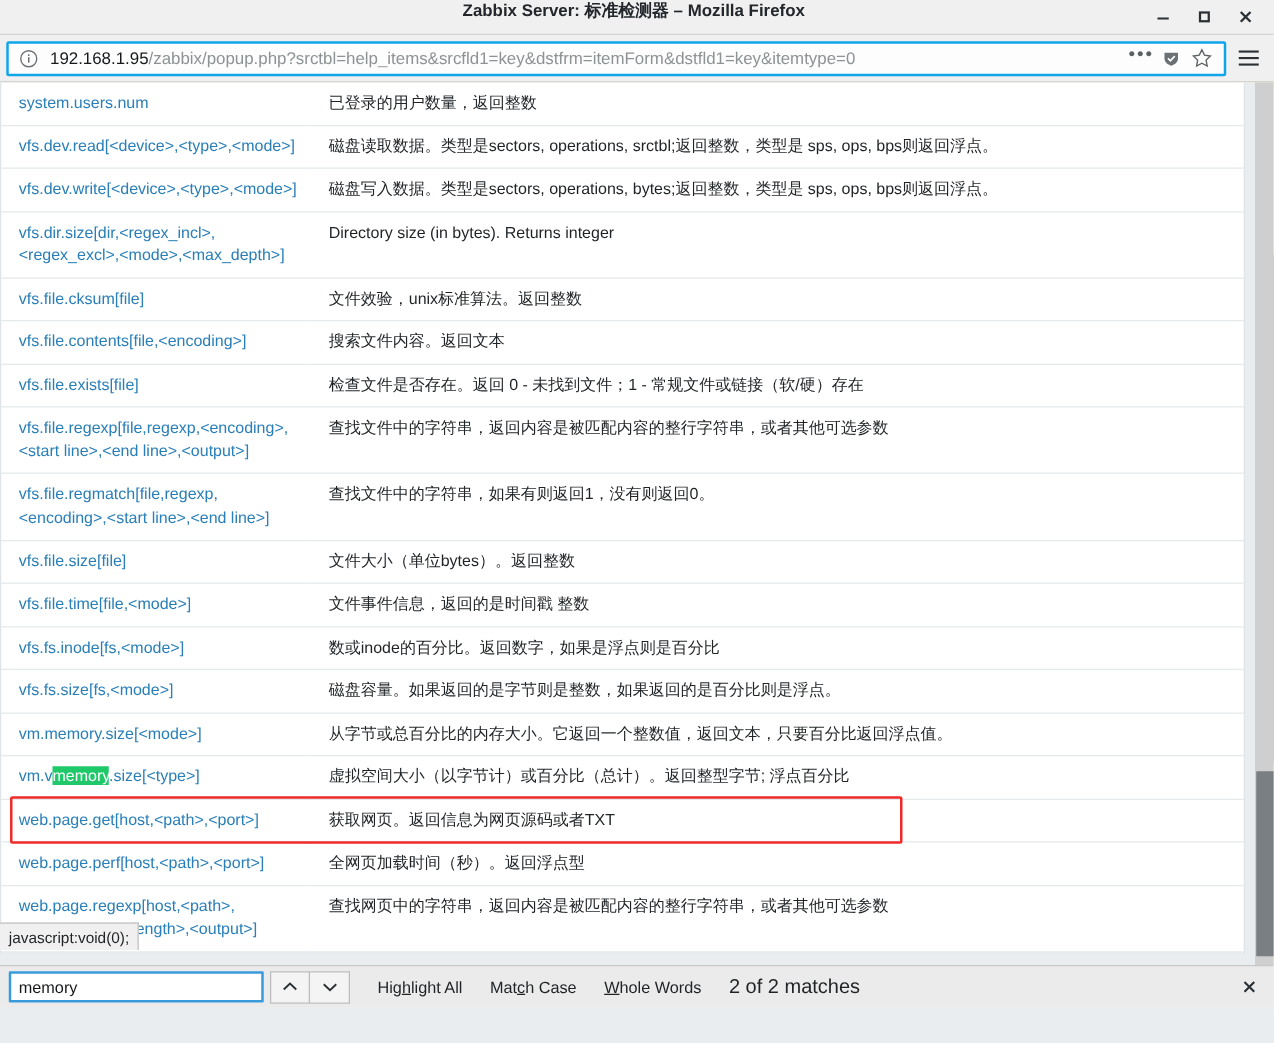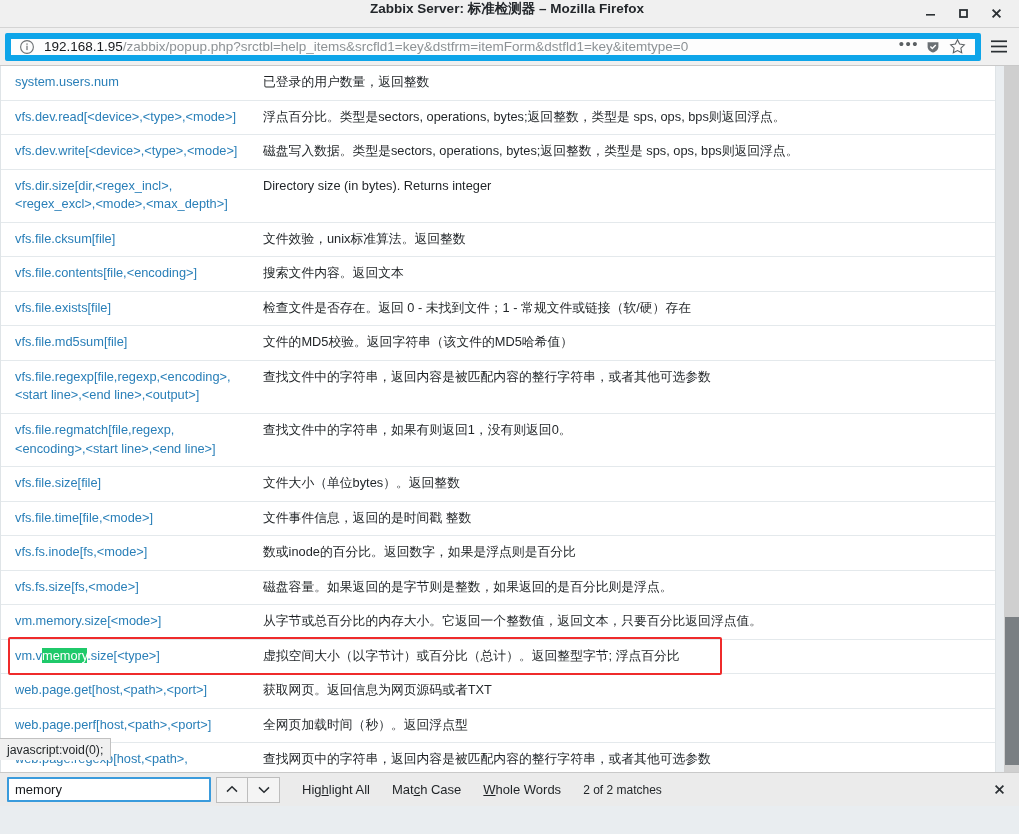--- a/index.html
+++ b/index.html
@@ -55,21 +55,21 @@
     background: #f0f0f0;
     display: flex;
     align-items: center;
     padding: 0 5px;
     border-bottom: 1px solid #c9c9c9;
   }
   .urlbar {
     flex: 1;
     height: 28px;
     background: #fdfdfd;
-    border: 6px solid #0ea5e9;
+    border: 2px solid #0ea5e9;
     border-radius: 2px;
     display: flex;
     align-items: center;
     padding: 0 6px 0 8px;
     min-width: 0;
   }
   .info-icon {
     width: 16px; height: 16px;
     flex: 0 0 16px;
     margin-right: 9px;
@@ -231,21 +231,21 @@
   }
   .nav-btn + .nav-btn { border-left: none; }
   .find-opt {
     font-size: 13px;
     color: #1f2326;
     margin-left: 22px;
     white-space: nowrap;
   }
   .find-opt u { text-decoration: underline; }
   .find-status {
-    font-size: 12px;
+    font-size: 16px;
     color: #1f2326;
     margin-left: 22px;
     white-space: nowrap;
   }
   .find-spacer { flex: 1; }
   .find-close {
     width: 26px; height: 26px;
     display: flex; align-items: center; justify-content: center;
     color: #2b3034;
     margin-right: 3px;
@@ -315,45 +315,41 @@
   <div class="page">
     <div class="table-panel">
       <table class="items">
         <tbody>
             <tr>
               <td class="key-col"><a class="klink" href="javascript:void(0);">system.users.num</a></td>
               <td class="desc-col">已登录的用户数量，返回整数</td>
             </tr>
             <tr>
               <td class="key-col"><a class="klink" href="javascript:void(0);">vfs.dev.read[&lt;device&gt;,&lt;type&gt;,&lt;mode&gt;]</a></td>
-              <td class="desc-col">浮点百分比。类型是sectors, operations, bytes;返回整数，类型是 sps, ops, bps则返回浮点。</td>
+              <td class="desc-col">磁盘读取数据。类型是sectors, operations, srctbl;返回整数，类型是 sps, ops, bps则返回浮点。</td>
             </tr>
             <tr>
               <td class="key-col"><a class="klink" href="javascript:void(0);">vfs.dev.write[&lt;device&gt;,&lt;type&gt;,&lt;mode&gt;]</a></td>
               <td class="desc-col">磁盘写入数据。类型是sectors, operations, bytes;返回整数，类型是 sps, ops, bps则返回浮点。</td>
             </tr>
             <tr>
               <td class="key-col"><a class="klink" href="javascript:void(0);">vfs.dir.size[dir,&lt;regex_incl&gt;,&lt;regex_excl&gt;,&lt;mode&gt;,&lt;max_depth&gt;]</a></td>
               <td class="desc-col">Directory size (in bytes). Returns integer</td>
             </tr>
             <tr>
               <td class="key-col"><a class="klink" href="javascript:void(0);">vfs.file.cksum[file]</a></td>
               <td class="desc-col">文件效验，unix标准算法。返回整数</td>
             </tr>
             <tr>
               <td class="key-col"><a class="klink" href="javascript:void(0);">vfs.file.contents[file,&lt;encoding&gt;]</a></td>
               <td class="desc-col">搜索文件内容。返回文本</td>
             </tr>
             <tr>
               <td class="key-col"><a class="klink" href="javascript:void(0);">vfs.file.exists[file]</a></td>
               <td class="desc-col">检查文件是否存在。返回 0 - 未找到文件；1 - 常规文件或链接（软/硬）存在</td>
-            </tr>
-            <tr>
-              <td class="key-col"><a class="klink" href="javascript:void(0);">vfs.file.md5sum[file]</a></td>
-              <td class="desc-col">文件的MD5校验。返回字符串（该文件的MD5哈希值）</td>
             </tr>
             <tr>
               <td class="key-col"><a class="klink" href="javascript:void(0);">vfs.file.regexp[file,regexp,&lt;encoding&gt;,&lt;start line&gt;,&lt;end line&gt;,&lt;output&gt;]</a></td>
               <td class="desc-col">查找文件中的字符串，返回内容是被匹配内容的整行字符串，或者其他可选参数</td>
             </tr>
             <tr>
               <td class="key-col"><a class="klink" href="javascript:void(0);">vfs.file.regmatch[file,regexp,&lt;encoding&gt;,&lt;start line&gt;,&lt;end line&gt;]</a></td>
               <td class="desc-col">查找文件中的字符串，如果有则返回1，没有则返回0。</td>
             </tr>
             <tr>

